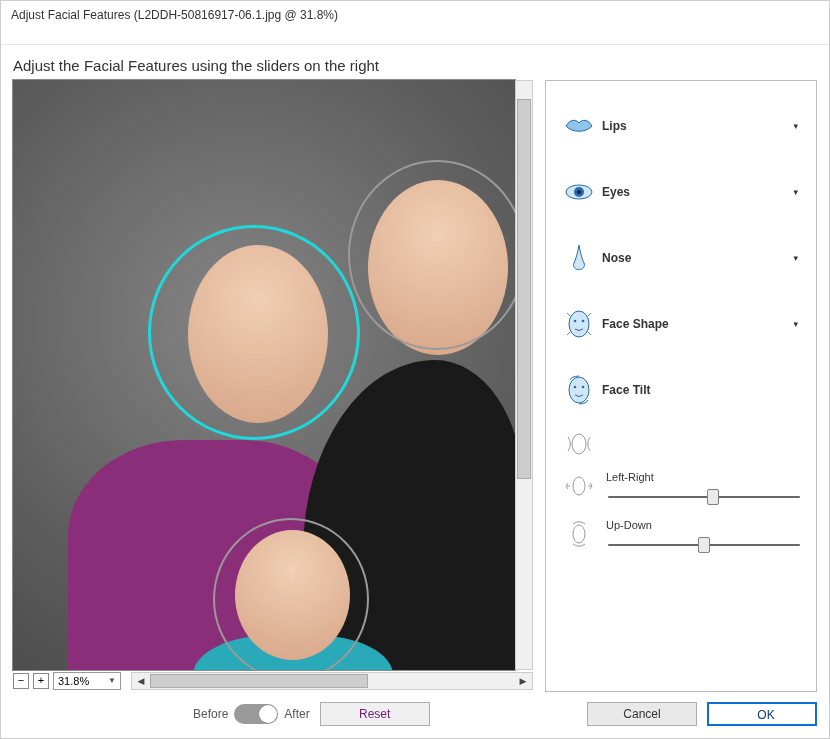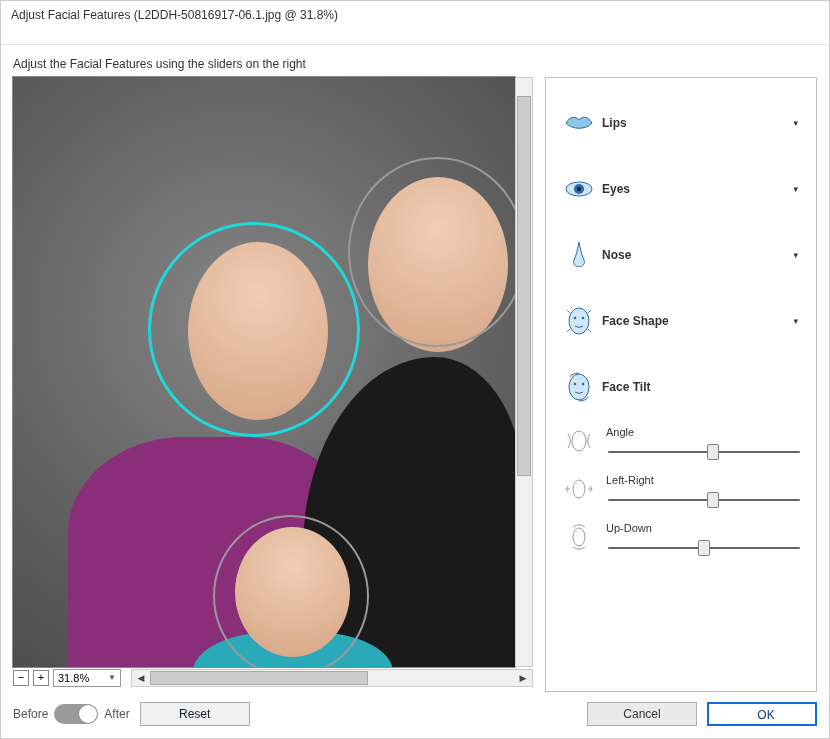--- a/index.html
+++ b/index.html
@@ -17,21 +17,21 @@
   .titlebar {
     height: 44px;
     line-height: 28px;
     padding-left: 10px;
     border-bottom: 1px solid #e5e5e5;
     font-size: 12px;
     color: #333;
   }
   .instruction {
     padding: 12px 12px 6px 12px;
-    font-size: 12px;
+    font-size: 15px;
     color: #333;
   }
   .main {
     display: flex;
     gap: 12px;
     padding: 0 12px;
     height: 618px;
   }
   .preview {
     width: 520px;
@@ -221,20 +221,21 @@
     gap: 10px;
     padding: 10px 12px 12px;
   }
   .spacer { flex: 1; }
   .before-after {
     display: flex;
     align-items: center;
     gap: 6px;
     color: #555;
     font-size: 12px;
+    margin-left: 180px;
   }
   .toggle {
     width: 44px;
     height: 20px;
     background: #9a9a9a;
     border-radius: 10px;
     position: relative;
     cursor: pointer;
   }
   .toggle .knob {
@@ -251,21 +252,21 @@
     width: 110px;
     height: 24px;
     line-height: 22px;
     text-align: center;
     border: 1px solid #adadad;
     background: #e9e9e9;
     cursor: pointer;
     font-size: 12px;
     color: #333;
   }
-  .btn.disabled { color: #0f172a; background: #f0f0f0; cursor: default; }
+  .btn.disabled { color: #701a75; background: #f0f0f0; cursor: default; }
   .btn.primary { border: 2px solid #0b6fd6; color: #0b3b78; background: #fff; padding-left: 8px; }
   .head-shape {
     background: radial-gradient(circle at 50% 30%, #f0cfb4,#d6a385);
     border-radius: 50%;
   }
 </style>
 </head>
 <body>
 
 <div class="titlebar">Adjust Facial Features (L2DDH-50816917-06.1.jpg @ 31.8%)</div>
@@ -376,24 +377,20 @@
     </div>
 
     <div class="slider-row">
       <div class="icon">
         <svg width="28" height="26" viewBox="0 0 28 26">
             <ellipse cx="14" cy="13" rx="7" ry="10" fill="none" stroke="#9a9a9a"></ellipse>
             <path d="M3 6 A12 12 0 0 1 3 20" fill="none" stroke="#9a9a9a"></path>
             <path d="M25 6 A12 12 0 0 0 25 20" fill="none" stroke="#9a9a9a"></path>
           </svg>
       </div>
-      <div class="slider-col">
-        <div class="slabel">Angle</div>
-        <input type="range" value="55" style="">
-      </div>
     </div>
 
     <div class="slider-row">
       <div class="icon">
         <svg width="28" height="22" viewBox="0 0 28 22">
             <ellipse cx="14" cy="11" rx="6" ry="9" fill="none" stroke="#9a9a9a"></ellipse>
             <path d="M5 11 L1 11 M3 8 L1 11 L3 14" fill="none" stroke="#9a9a9a"></path>
             <path d="M23 11 L27 11 M25 8 L27 11 L25 14" fill="none" stroke="#9a9a9a"></path>
           </svg>
       </div>

